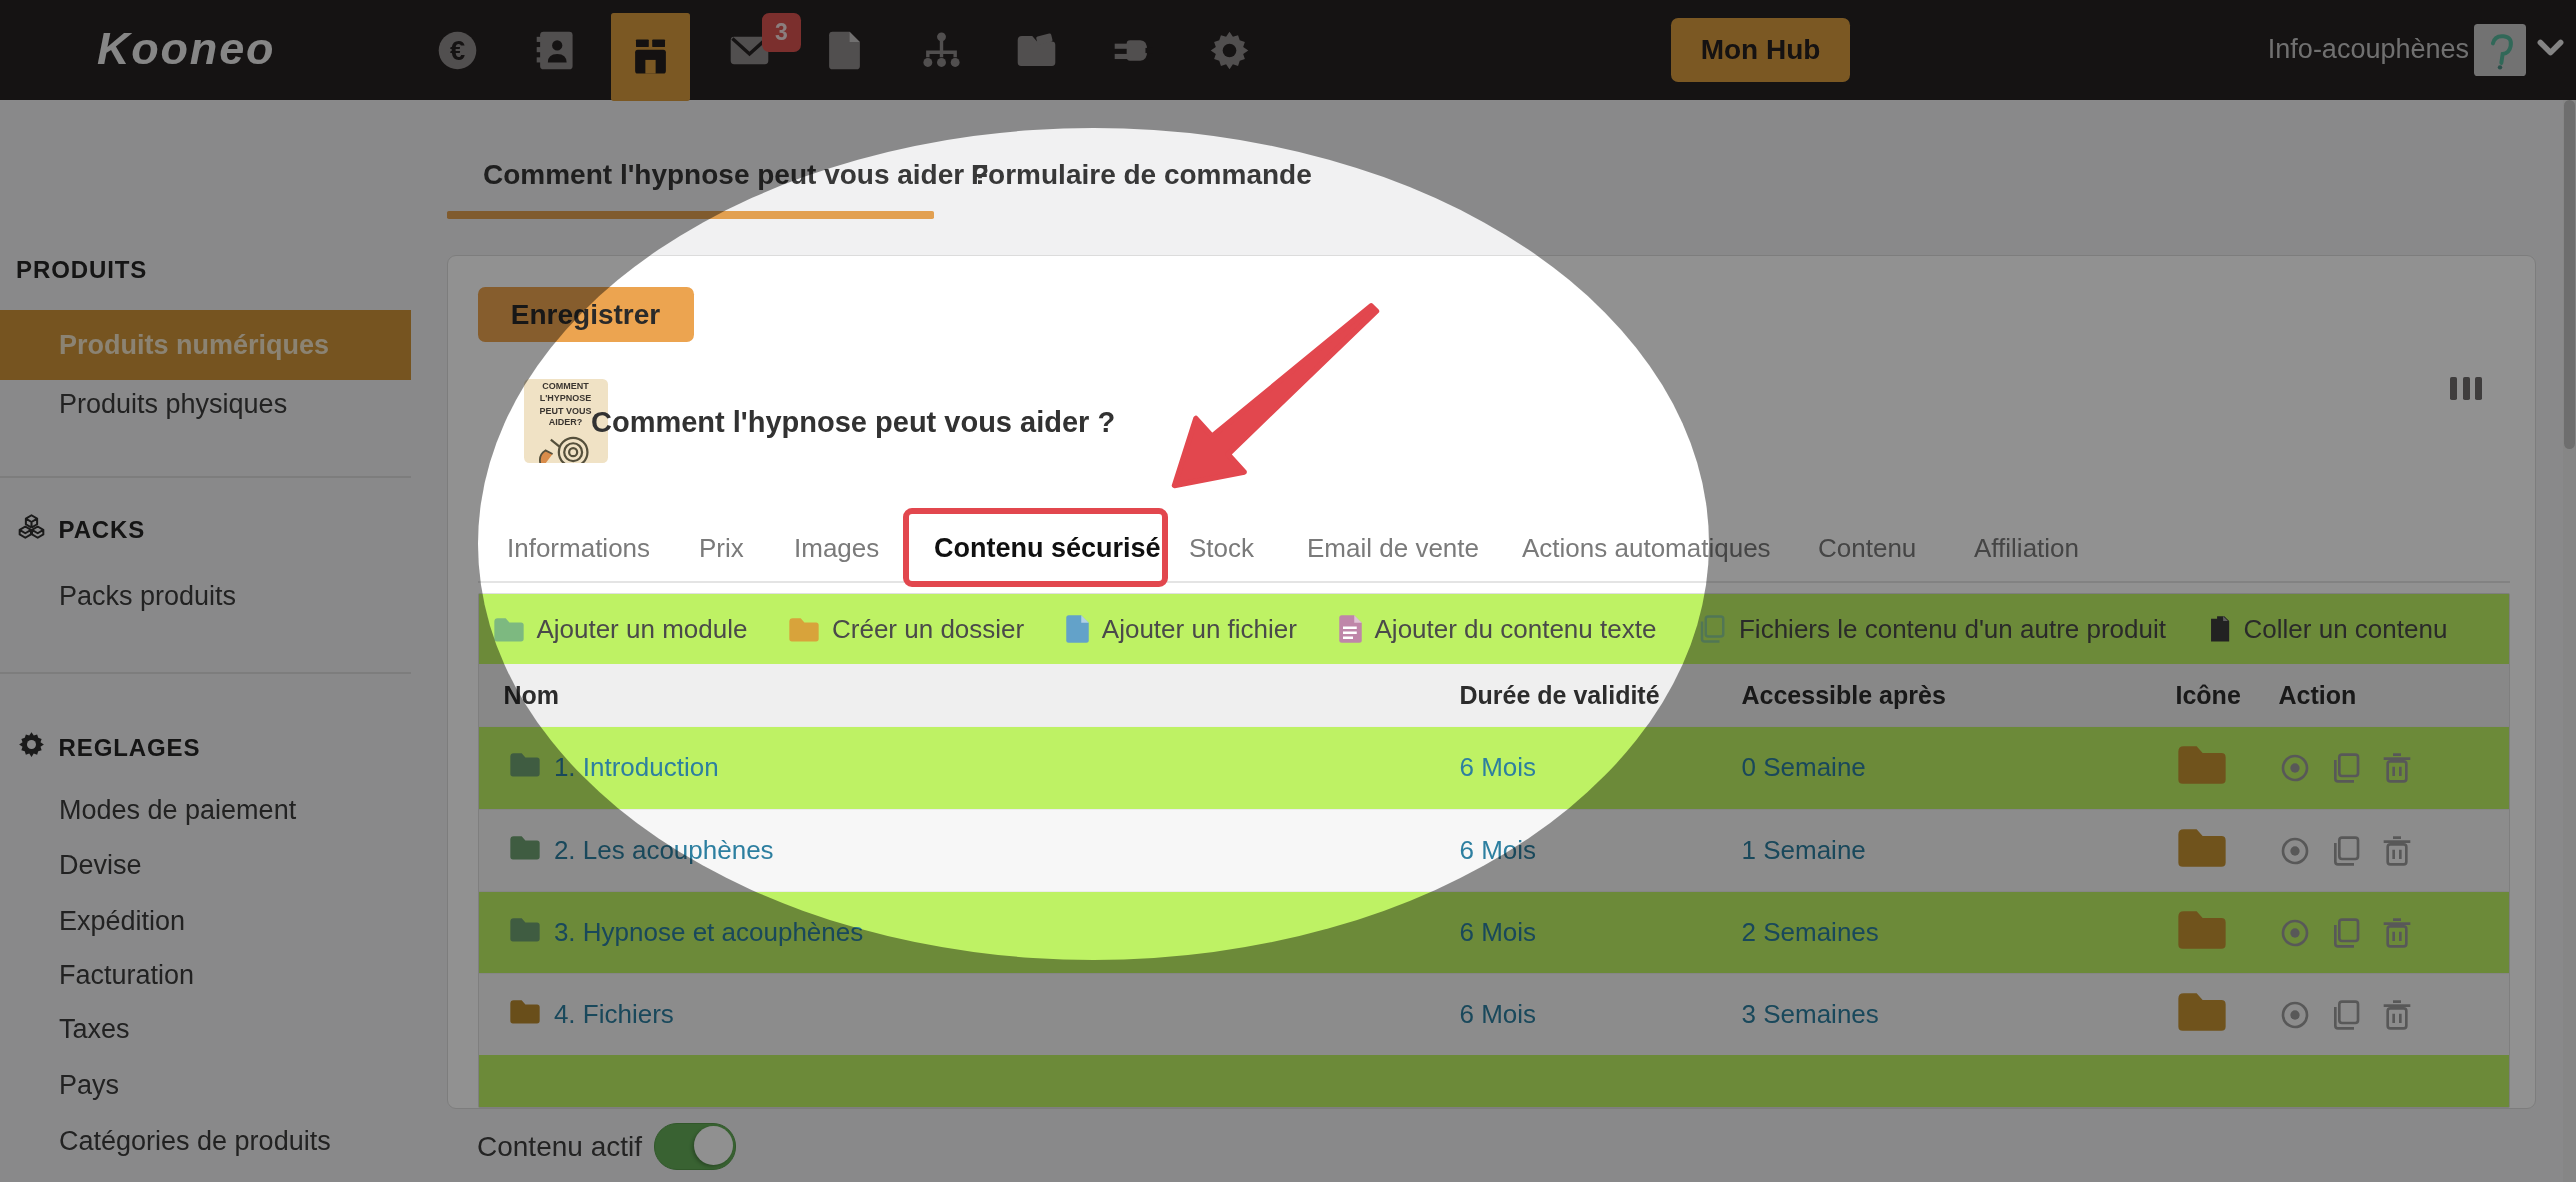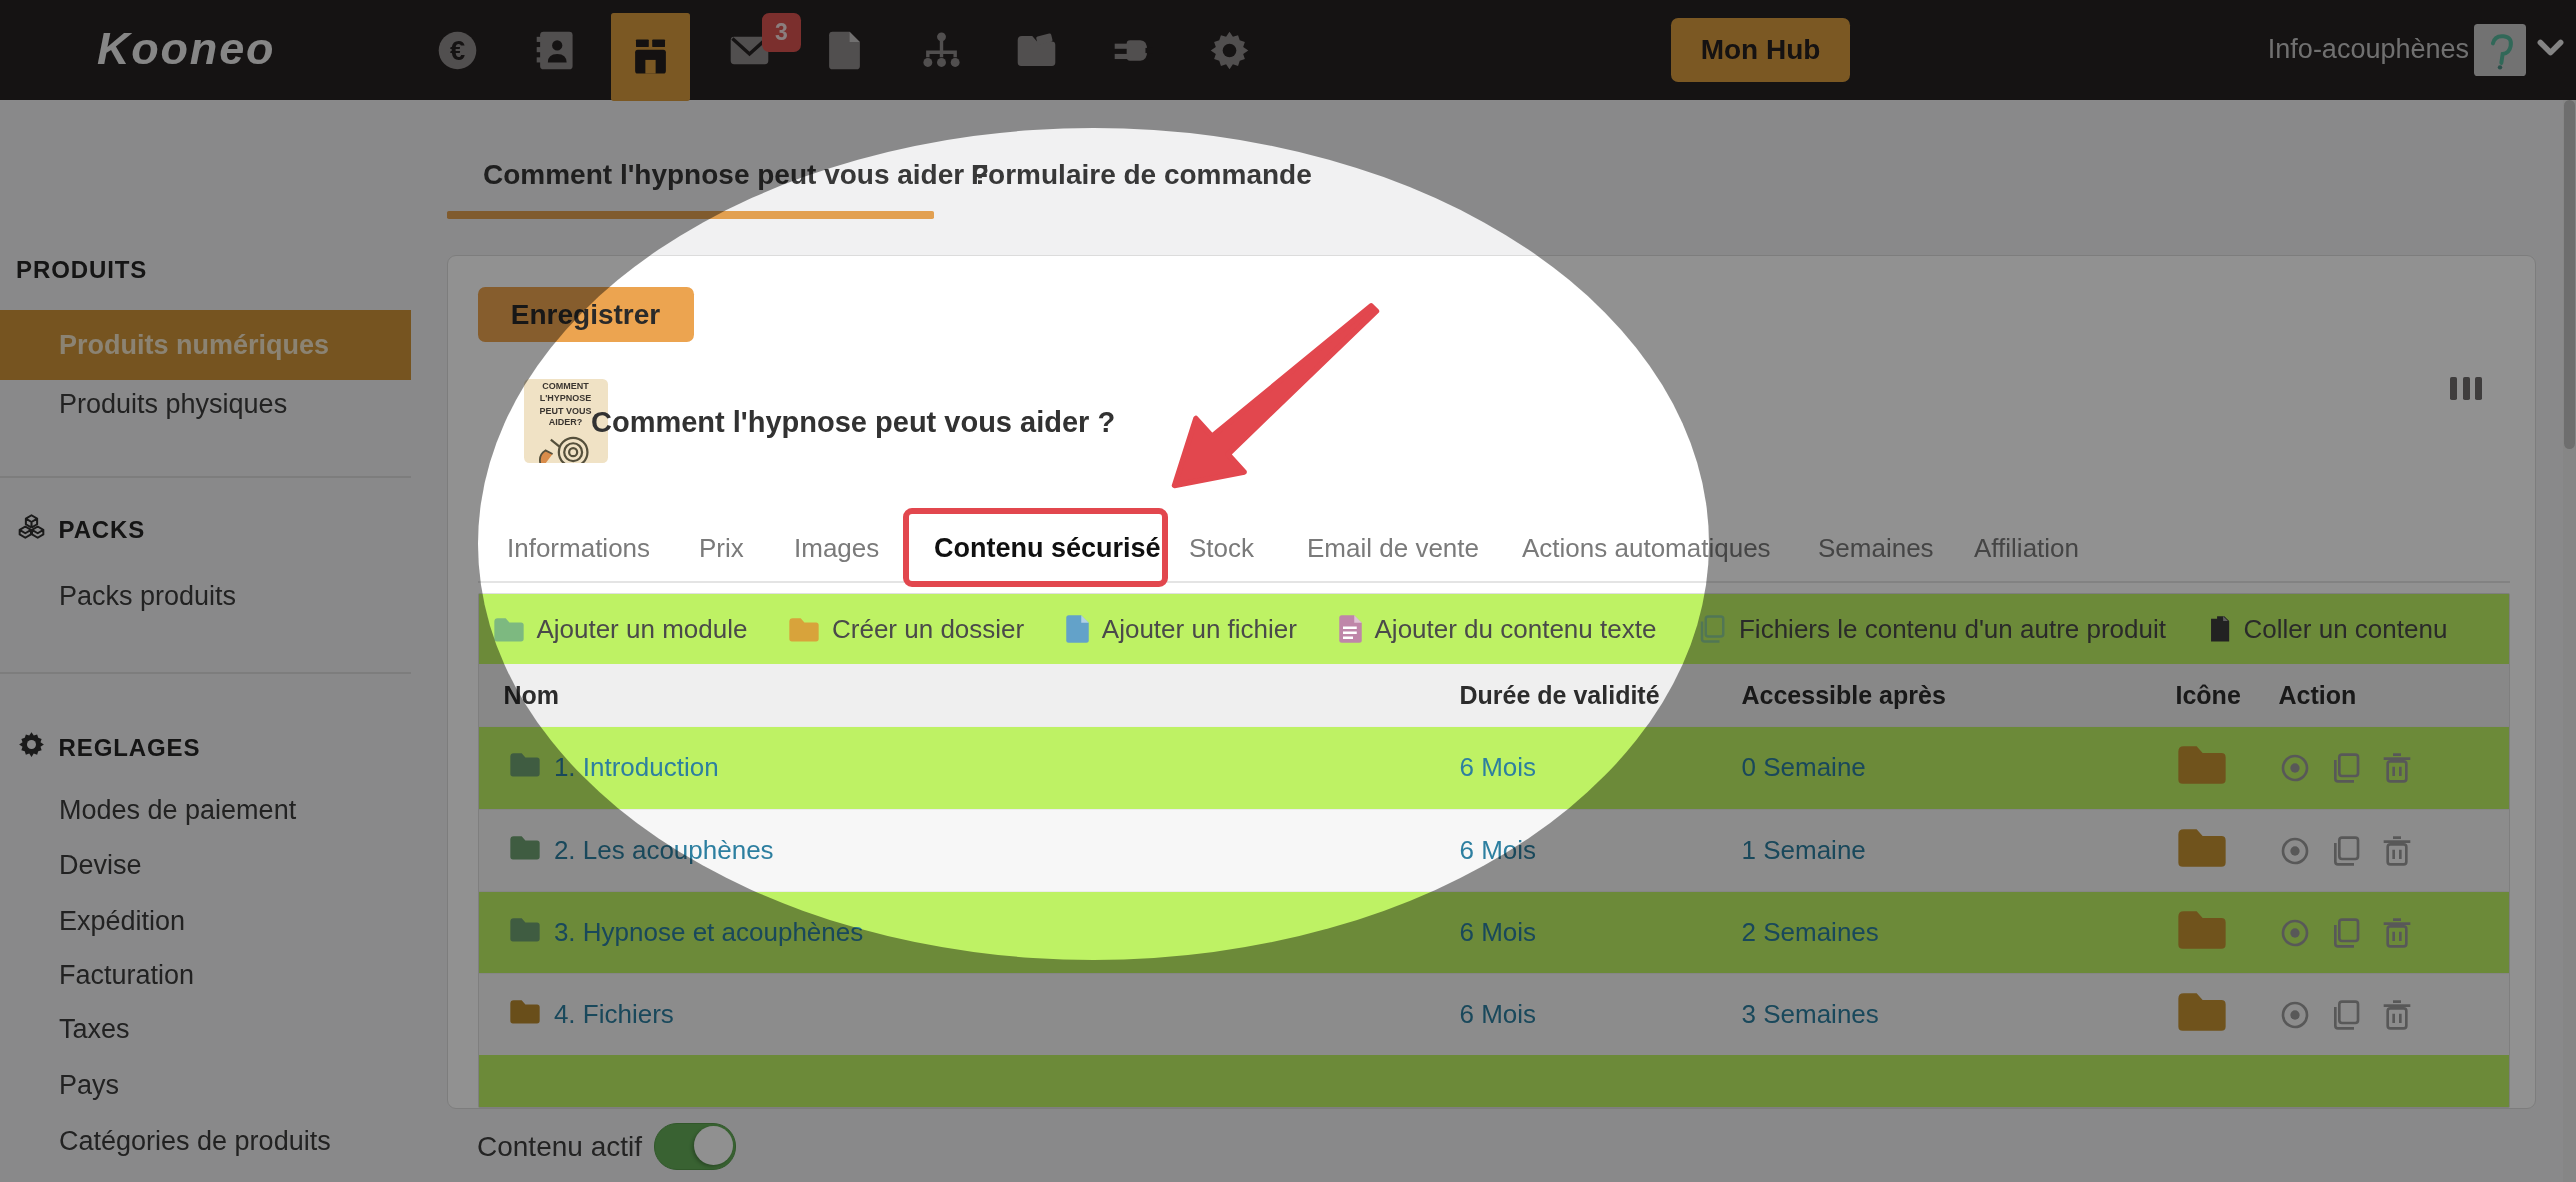--- a/index.html
+++ b/index.html
@@ -267,21 +267,21 @@
   </div>
   <div class="prod-title">Comment l'hypnose peut vous aider ?</div>
 
   <div class="ptab" style="left:59px">Informations</div>
   <div class="ptab" style="left:251px">Prix</div>
   <div class="ptab" style="left:346px">Images</div>
   <div class="ptab active" style="left:486px">Contenu sécurisé</div>
   <div class="ptab" style="left:741px">Stock</div>
   <div class="ptab" style="left:859px">Email de vente</div>
   <div class="ptab" style="left:1074px">Actions automatiques</div>
-  <div class="ptab" style="left:1370px">Semaines</div>
+  <div class="ptab" style="left:1370px">Contenu</div>
   <div class="ptab" style="left:1526px">Affiliation</div>
   <div class="ptabs-line"></div>
 
   <div class="red-box"></div>
 
   <div class="panel">
     <div class="toolbar">
       <div class="tool">
         <span style="color:#7db980">
             <svg width="32" height="27" viewBox="0 0 24 20">

